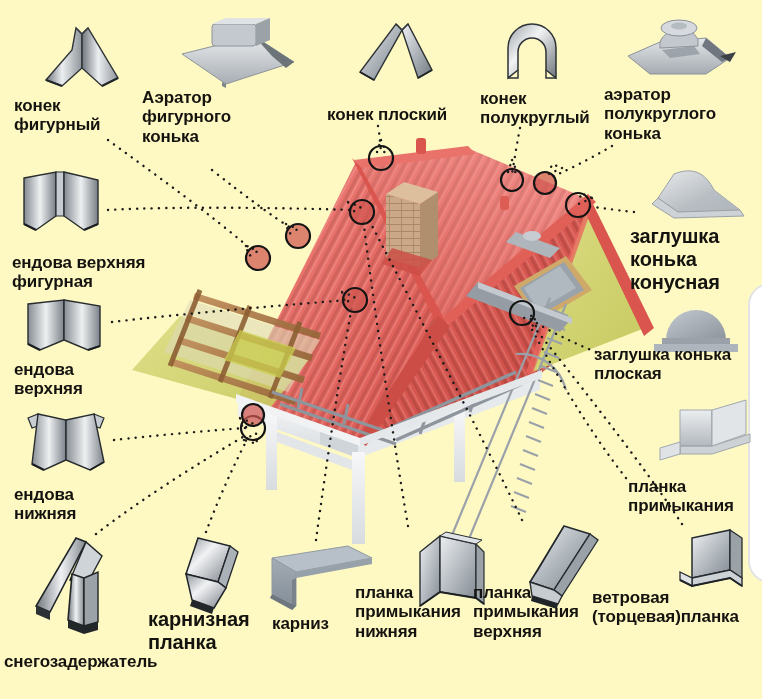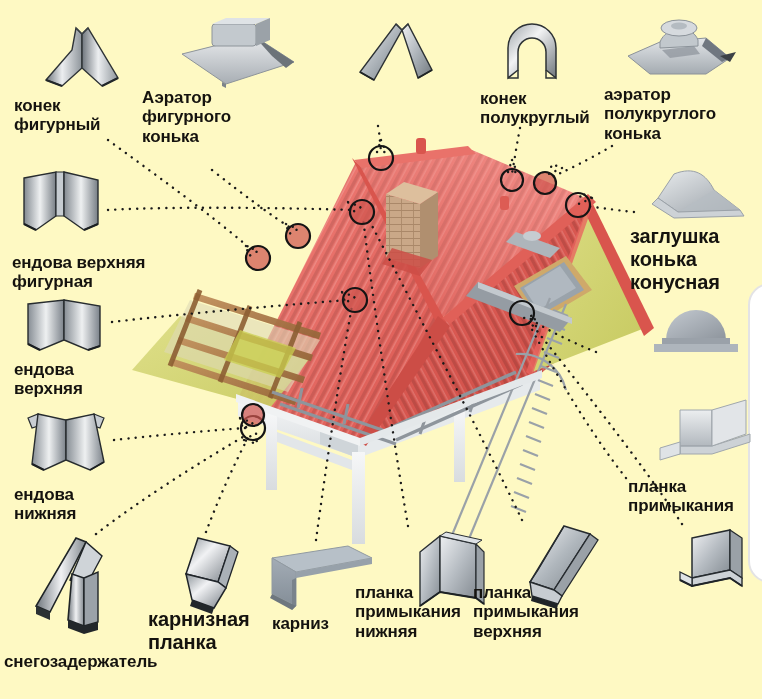--- a/index.html
+++ b/index.html
@@ -546,43 +546,48 @@
       <path d="M8 44 L20 50 L20 58 L8 52 Z" fill="#dfe3e6" stroke="#262b2f" stroke-width="1.3"></path>
       <path d="M8 52 L20 58 L58 50 L70 58" fill="none" stroke="#1f2428" stroke-width="2"></path>
     </svg>
   </div>
 
   <div class="lbl" style="left:14px;top:96px;font-size:17px;">конек
 фигурный</div>
   <div class="lbl" style="left:142px;top:88px;font-size:17px;">Аэратор
 фигурного
 конька</div>
+  <div class="lbl" style="left:327px;top:105px;font-size:17px;">конек плоский</div>
   <div class="lbl" style="left:480px;top:89px;font-size:17px;">конек
 полукруглый</div>
   <div class="lbl" style="left:604px;top:85px;font-size:17px;">аэратор
 полукруглого
 конька</div>
 
   <div class="lbl" style="left:12px;top:253px;font-size:17px;">ендова верхняя
 фигурная</div>
   <div class="lbl" style="left:14px;top:360px;font-size:17px;">ендова
 верхняя</div>
   <div class="lbl" style="left:14px;top:485px;font-size:17px;">ендова
 нижняя</div>
 
   <div class="lbl" style="left:630px;top:225px;font-size:20px;">заглушка
 конька
 конусная</div>
+  <div class="lbl" style="left:594px;top:345px;font-size:17px;">заглушка конька
+плоская</div>
   <div class="lbl" style="left:628px;top:477px;font-size:17px;">планка
 примыкания</div>
 
   <div class="lbl" style="left:4px;top:652px;font-size:17px;text-align:center;">снегозадержатель</div>
   <div class="lbl" style="left:148px;top:608px;font-size:20px;">карнизная
 планка</div>
   <div class="lbl" style="left:272px;top:614px;font-size:17px;text-align:center;">карниз</div>
   <div class="lbl" style="left:355px;top:583px;font-size:17px;">планка
 примыкания
 нижняя</div>
   <div class="lbl" style="left:473px;top:583px;font-size:17px;">планка
 примыкания
 верхняя</div>
+  <div class="lbl" style="left:592px;top:588px;font-size:17px;">ветровая
+(торцевая)планка</div>
 
 </div>
 
 </body></html>

